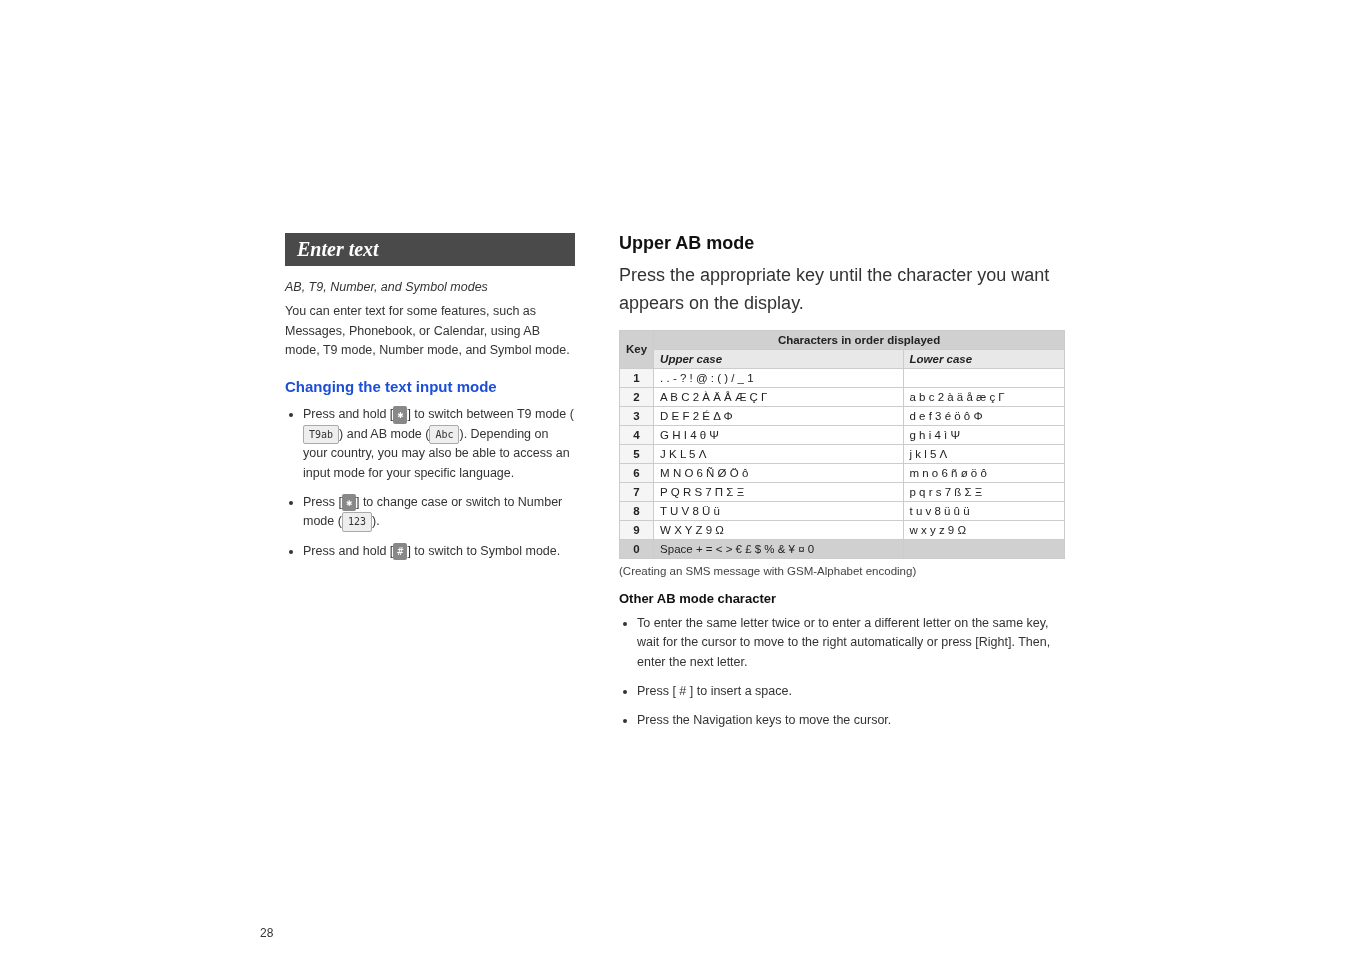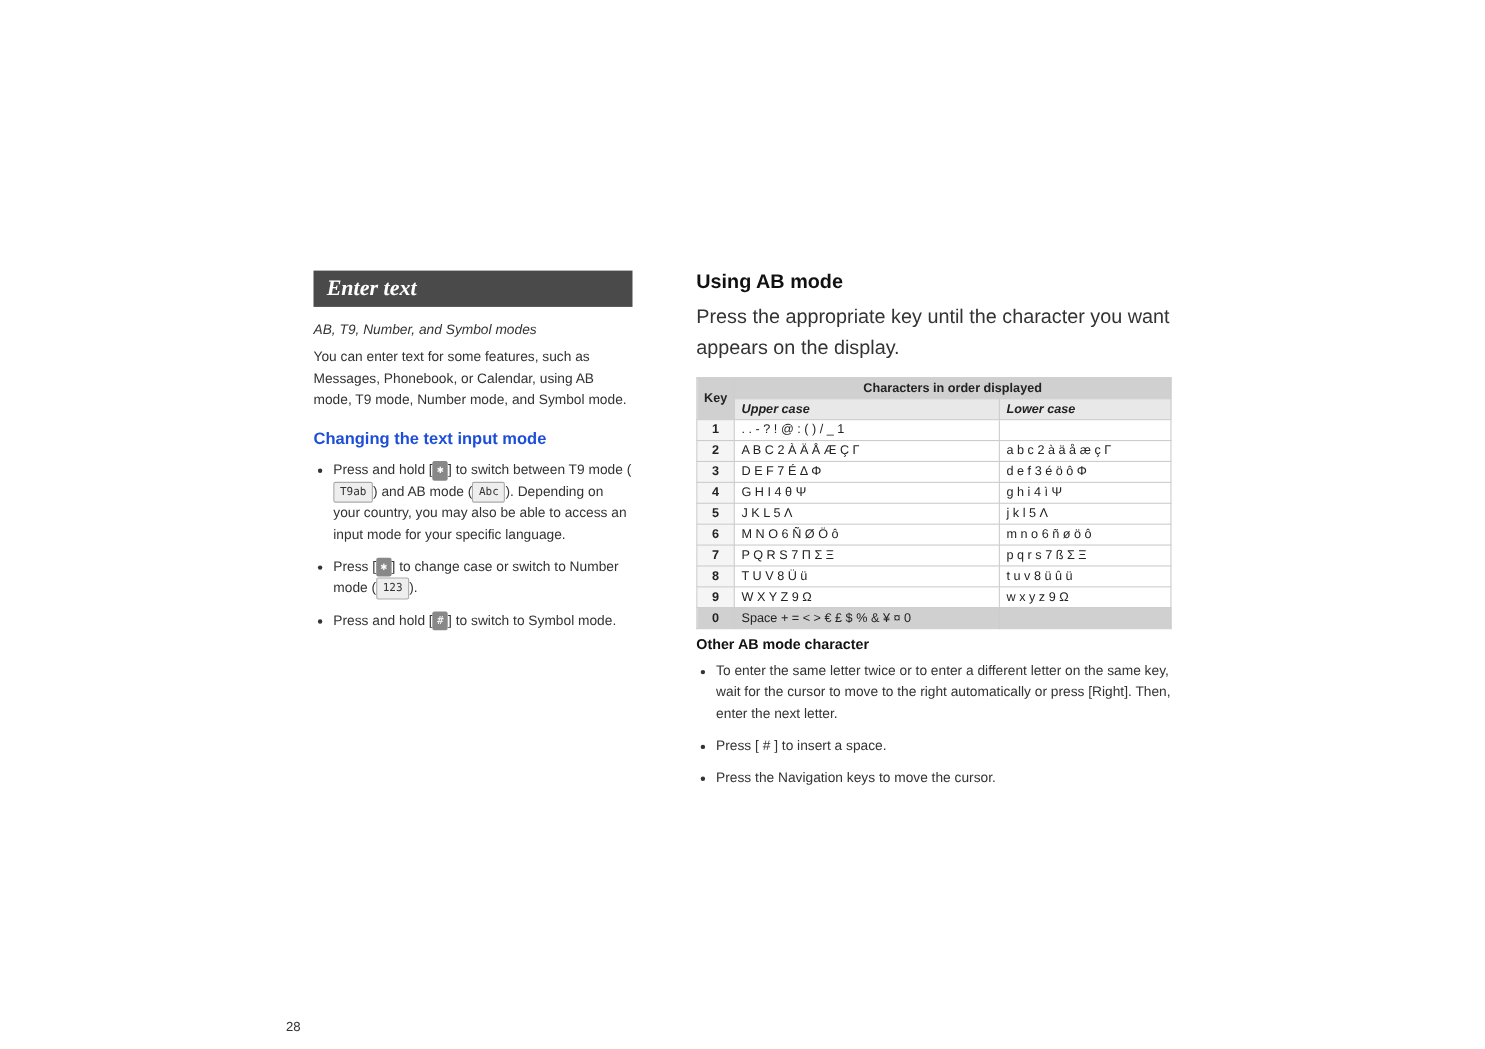--- a/index.html
+++ b/index.html
@@ -19,21 +19,21 @@
       display: flex;
       align-items: center;
       justify-content: center;
     }
     .content-area {
       width: 780px;
       margin-top: 20px;
       display: flex;
       flex-direction: row;
       align-items: flex-start;
-      gap: 58px;
+      gap: 44px;
     }
     .left-column {
       width: 290px;
       flex-shrink: 0;
     }
     .right-column {
       flex: 1;
     }
 
     
@@ -200,21 +200,21 @@
           Press [<span class="badge">✱</span>] to change case or switch to Number mode (<span class="badge-key">123</span>).
         </li>
         <li>
           Press and hold [<span class="badge">#</span>] to switch to Symbol mode.
         </li>
       </ul>
     </div>
 
     <div class="right-column">
 
-      <div class="using-ab-heading">Using AB mode</div>
+      <div class="using-ab-heading">Upper AB mode</div>
       <p class="using-ab-intro">Press the appropriate key until the character you want appears on the display.</p>
 
       <table class="chars-table">
         <thead>
           <tr>
             <th rowspan="2">Key</th>
             <th colspan="2">Characters in order displayed</th>
           </tr>
           <tr>
             <th>Upper case</th>
@@ -227,21 +227,21 @@
               <td>. . - ? ! @ : ( ) / _ 1</td>
               <td></td>
             </tr>
             <tr>
               <td>2</td>
               <td>A B C 2 À Ä Å Æ Ç Γ</td>
               <td>a b c 2 à ä å æ ç Γ</td>
             </tr>
             <tr>
               <td>3</td>
-              <td>D E F 7 É Δ Φ</td>
+              <td>D E F 2 É Δ Φ</td>
               <td>d e f 3 é ö ô Φ</td>
             </tr>
             <tr>
               <td>4</td>
               <td>G H I 4 θ Ψ</td>
               <td>g h i 4 ì Ψ</td>
             </tr>
             <tr>
               <td>5</td>
               <td>J K L 5 Λ</td>
@@ -268,20 +268,21 @@
               <td>w x y z 9 Ω</td>
             </tr>
             <tr>
               <td>0</td>
               <td>Space + = &lt; &gt; € £ $ % &amp; ¥ ¤ 0</td>
               <td></td>
             </tr>
           </tbody>
       </table>
 
+      <p class="table-note">(Creating an SMS message with GSM-Alphabet encoding)</p>
 
       <div class="other-ab-heading">Other AB mode character</div>
       <ul class="bullet-list" id="other-bullets">
       <li>To enter the same letter twice or to enter a different letter on the same key, wait for the cursor to move to the right automatically or press [Right]. Then, enter the next letter.</li>
           <li>Press [ # ] to insert a space.</li>
           <li>Press the Navigation keys to move the cursor.</li>
         </ul>
     </div>
 
   </div>

